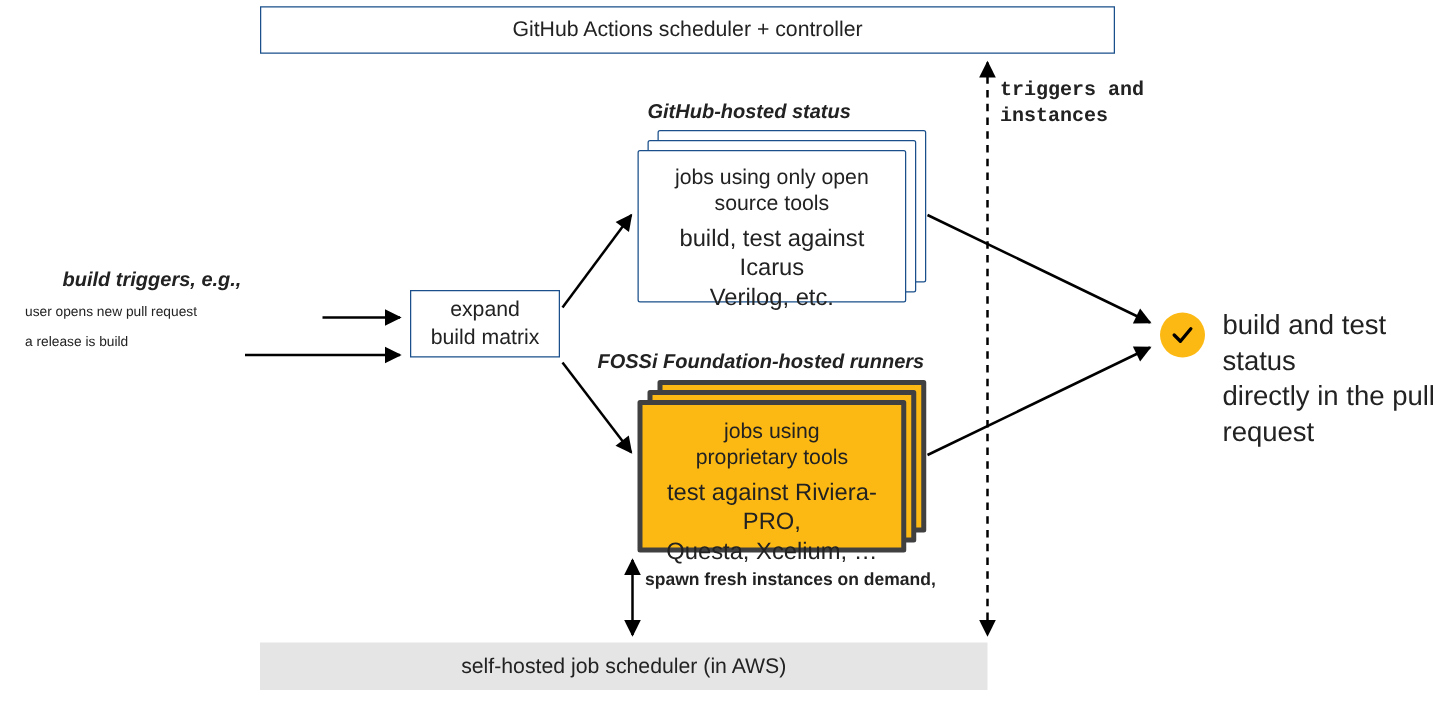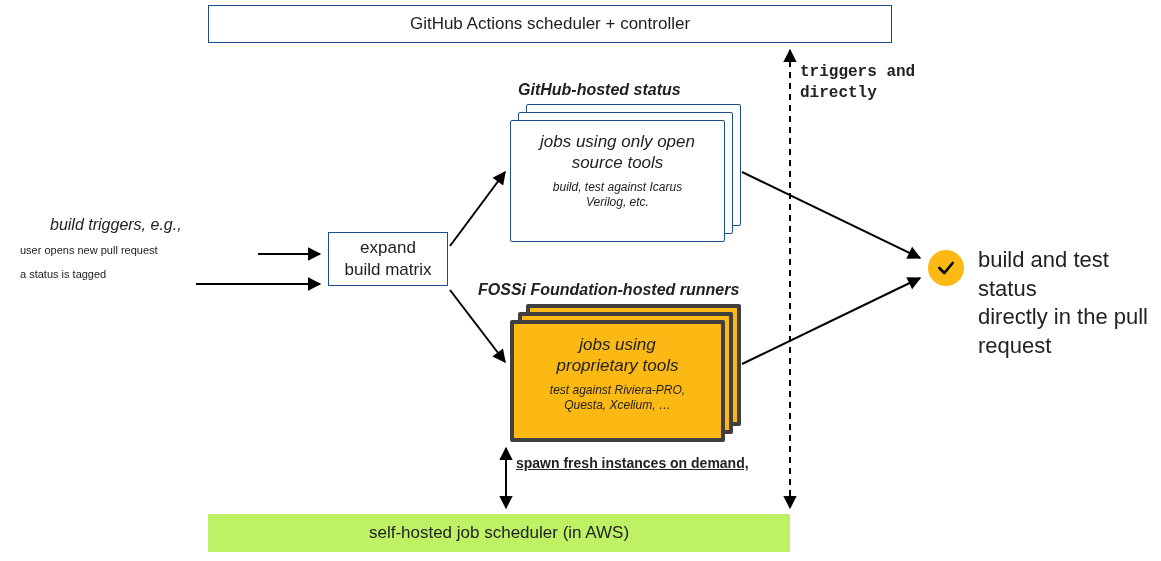--- a/index.html
+++ b/index.html
@@ -18,21 +18,21 @@
     background: #ffffff;
     border: 1.5px solid #1a4f8b;
     display: flex;
     align-items: center;
     justify-content: center;
     text-align: center;
     font-size: 17px;
     line-height: 1.3;
   }
   .box.orange {
-    background: #bef264;
+    background: #e5e5e5;
     border: none;
   }
   .label {
     position: absolute;
     font-size: 16px;
     color: #222;
     line-height: 1.3;
     white-space: nowrap;
   }
   .label.italicbold {
@@ -41,33 +41,32 @@
   }
   .label.bold {
     font-weight: 700;
   }
   .triggers-group {
     position: absolute;
     text-align: left;
   }
   .triggers-group .trig-header {
     font-style: italic;
-    font-weight: 400;
+    font-weight: 700;
     margin-bottom: 10px;
     margin-left: 30px;
     font-size: 16px;
     text-align: center;
   }
   .triggers-group .trig-line {
     font-size: 11px;
     margin-bottom: 12px;
   }
   .stack {
     position: absolute;
-    font-style: italic;
   }
   .stack .card {
     position: absolute;
     box-sizing: border-box;
     border: 1.5px solid #1a4f8b;
     background: #ffffff;
     width: 215px;
     height: 122px;
     border-radius: 2px;
   }
@@ -81,21 +80,21 @@
     align-items: center;
     text-align: center;
     padding: 10px 12px 6px 12px;
   }
   .card-title {
     font-size: 17px;
     line-height: 1.25;
     margin-bottom: 6px;
   }
   .card-sub {
-    font-size: 12px;
+    font-size: 19px;
     line-height: 1.25;
     color: #222;
   }
   .check-circle {
     position: absolute;
     width: 36px;
     height: 36px;
     border-radius: 50%;
     background: #fdb913;
     display: flex;
@@ -127,21 +126,21 @@
 </head>
 <body>
 
 <div class="box" style="left:208px; top:5px; width:684px; height:38px;">
   <span class="bold">GitHub Actions scheduler + controller</span>
 </div>
 
 <div class="triggers-group" style="left:20px; top:216px;">
   <div class="trig-header">build triggers, e.g.,</div>
   <div class="trig-line">user opens new pull request</div>
-  <div class="trig-line">a status is tagged</div>
+  <div class="trig-line">a release is build</div>
 </div>
 
 <div class="box" style="left:328px; top:232px; width:120px; height:54px; flex-direction:column;">
   <span>expand</span>
   <span>build matrix</span>
 </div>
 
 <div class="label italicbold" style="left:518px; top:80px;">GitHub-hosted status</div>
 
 <div class="stack" style="left:510px; top:104px; width:231px; height:138px;">
@@ -171,24 +170,24 @@
     </div>
     <div class="card-sub">
       <span>test against Riviera-PRO,</span><br>
       <span>Questa, Xcelium, …</span>
     </div>
   </div>
 </div>
 
 <div class="label bold" style="left:800px; top:62px;font-family:Liberation Mono, monospace;">
   <span>triggers and</span><br>
-  <span>directly</span>
-</div>
-
-<div class="label bold wrap2" style="left:516px; top:454px; width:260px; white-space:nowrap; font-size:14px;text-decoration:underline;">
+  <span>instances</span>
+</div>
+
+<div class="label bold wrap2" style="left:516px; top:454px; width:260px; white-space:nowrap; font-size:14px;">
   <span>spawn fresh instances on demand,</span><br>
 </div>
 
 <div class="box orange" style="left:208px; top:514px; width:582px; height:38px;">
   <span>self-hosted job scheduler (in AWS)</span>
 </div>
 
 <div class="check-circle" style="left:928px; top:250px;">
   <svg viewBox="0 0 24 24">
     <path d="M4 12 L10 18 L20 6" fill="none" stroke="#000" stroke-width="3.2" stroke-linecap="round" stroke-linejoin="round"></path>

